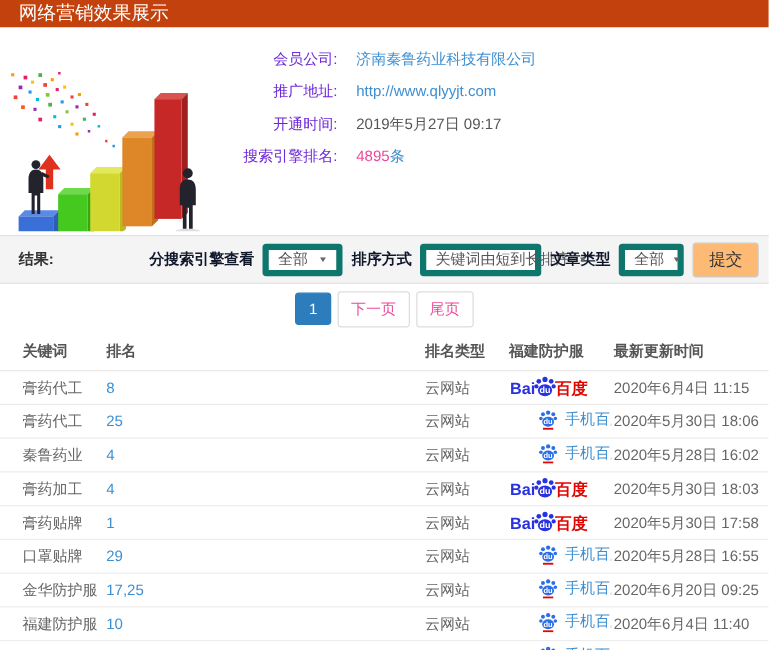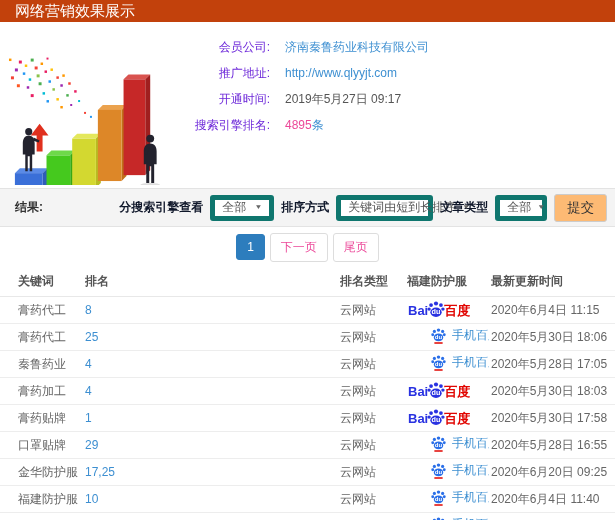--- a/index.html
+++ b/index.html
@@ -237,21 +237,21 @@
               <circle cx="10" cy="3.8" r="2.3"></circle>
               <circle cx="15.5" cy="5.5" r="2.1"></circle>
               <circle cx="2.3" cy="10" r="1.9"></circle>
               <circle cx="17.7" cy="10" r="1.9"></circle>
               <ellipse cx="10" cy="13.5" rx="6.3" ry="5.3"></ellipse>
               <text x="10" y="16" text-anchor="middle">du</text>
               <rect x="4.5" y="20" width="11" height="2" fill="#e10602"></rect>
             </svg>
             <span>手机百度</span>
           </span></span>
-        <span class="c dt">2020年5月28日 17:05</span>
+        <span class="c dt">2020年5月28日 16:02</span>
       </div>
       <div class="trow">
         <span class="c kw">膏药加工</span>
         <span class="c rk">4</span>
         <span class="c">云网站</span>
         <span class="c en eb"><span class="bd-logo">
             <b class="bd-bai">Bai</b>
             <svg class="paw bd-paw" viewBox="0 0 20 22">
               <circle cx="4.5" cy="5.5" r="2.1"></circle>
               <circle cx="10" cy="3.8" r="2.3"></circle>

